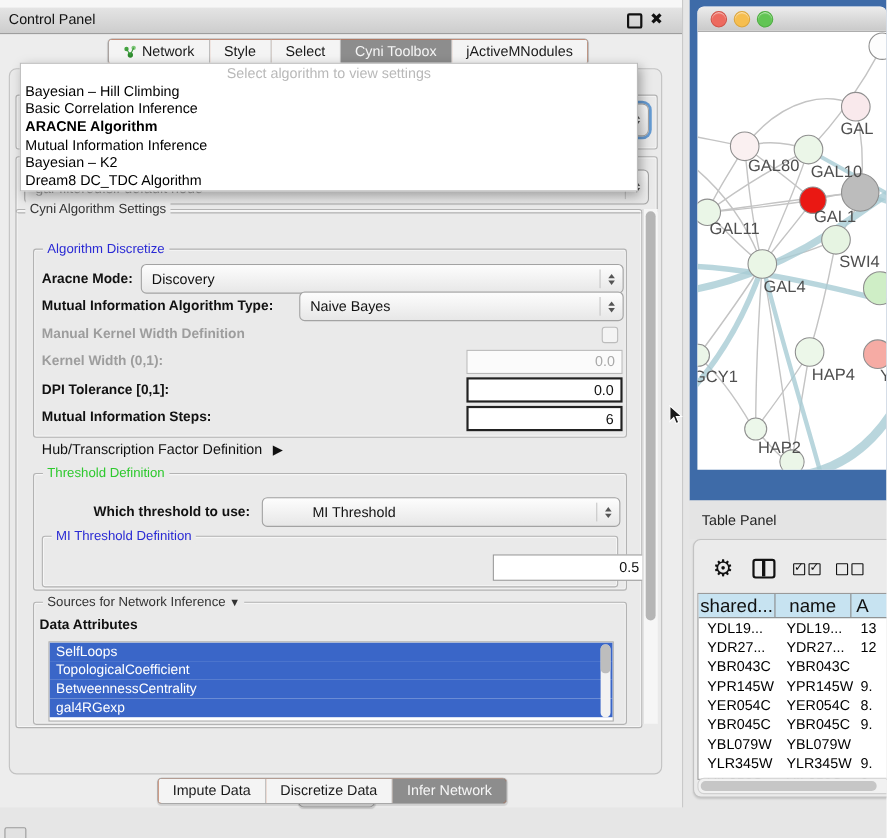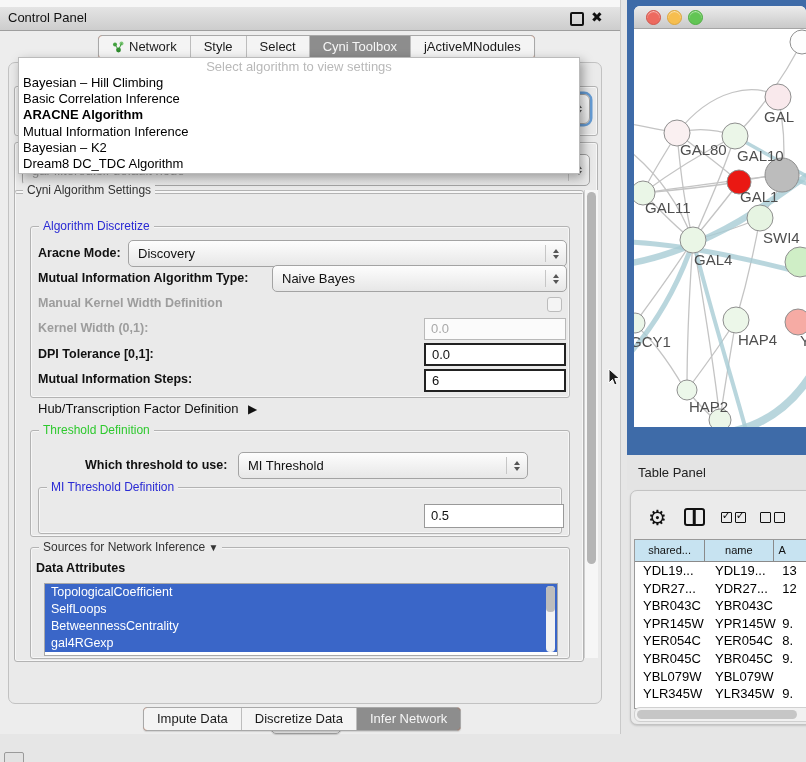--- a/index.html
+++ b/index.html
@@ -41,21 +41,21 @@
   .lbl.dis{color:#9d9d9d;}
 
   .combo{position:absolute;display:flex;align-items:center;background:linear-gradient(#fdfdfd,#e7e7e7);
          border:1px solid #a3a3a3;border-radius:5px;font-size:13px;color:#111;}
   .combo .val{flex:1;padding-left:9px;white-space:nowrap;overflow:hidden;}
   .combo .stepper{width:20px;display:flex;flex-direction:column;align-items:center;justify-content:center;gap:2px;
                   border-left:1px solid #c6c6c6;height:70%;}
   .tri-up{width:0;height:0;border-left:3.5px solid transparent;border-right:3.5px solid transparent;border-bottom:4.5px solid #555;}
   .tri-dn{width:0;height:0;border-left:3.5px solid transparent;border-right:3.5px solid transparent;border-top:4.5px solid #555;}
 
-  .field{position:absolute;background:#fff;text-align:left;font-size:13px;padding:0 6px;color:#111;
+  .field{position:absolute;background:#fff;text-align:right;font-size:13px;padding:0 6px;color:#111;
          border:1px solid #999;}
   .field.strong{border:2px solid #222;}
   .field.dis{border:1px solid #b9b9b9;color:#a9a9a9;background:#fbfbfb;}
 
   #kernel-check{left:547px;top:297px;width:13px;height:13px;border:1px solid #bcbcbc;border-radius:3px;background:#f4f4f4;}
 
   
   #popup{left:18px;top:57px;width:560px;height:115px;background:#fff;border:1px solid #bbb;
          box-shadow:3px 4px 10px rgba(0,0,0,.35);z-index:60;}
   #popup .ph{text-align:center;color:#b9b9b9;font-size:13px;line-height:17px;}
@@ -99,21 +99,21 @@
   #gear-ic{font-size:21px;color:#111;margin-left:17px;line-height:1;}
   #split-ic{width:17px;height:14px;border:2.5px solid #111;border-radius:3px;margin-left:17px;position:relative;}
   #split-ic::after{content:"";position:absolute;left:50%;top:0;width:2.5px;height:100%;background:#111;transform:translateX(-50%);}
   .cb{width:9px;height:9px;border:1.8px solid #111;border-radius:1px;display:inline-block;position:relative;}
   .cb.ck::after{content:"✓";position:absolute;left:0px;top:-4px;font-size:11px;font-weight:bold;color:#111;}
   #cb-checked{margin-left:16px;display:flex;gap:3px;}
   #cb-unchecked{margin-left:14px;display:flex;gap:3px;}
 
   #tp-table{position:absolute;left:3px;top:48px;width:197px;height:168px;background:#fff;border:1px solid #9a9a9a;overflow:hidden;}
   .th-row{display:flex;height:21px;background:#c7e3f1;border-bottom:1px solid #8a8a8a;}
-  .th{font-size:11px;line-height:21px;text-align:center;border-right:1px solid #8a8a8a;color:#111;overflow:hidden;white-space:nowrap;}
+  .th{font-size:17px;line-height:21px;text-align:center;border-right:1px solid #8a8a8a;color:#111;overflow:hidden;white-space:nowrap;}
   .th:nth-child(1){width:79px;} .th:nth-child(2){width:77px;} .th:nth-child(3){width:60px;text-align:left;padding-left:5px;}
   .tr{display:flex;height:17.6px;}
   .td{font-size:13px;line-height:17.6px;white-space:nowrap;overflow:hidden;color:#000;}
   .td:nth-child(1){width:72px;padding-left:8px;} .td:nth-child(2){width:70px;padding-left:8px;} .td:nth-child(3){width:56px;padding-left:5px;}
   #tp-hscroll{position:absolute;left:3px;top:216px;width:194px;height:13px;background:#f1f1f1;border:1px solid #d0d0d0;border-radius:6px;}
   #tp-hthumb{position:absolute;left:2px;top:1.5px;width:160px;height:9px;background:#c6c6c6;border-radius:5px;}
 
   #corner-btn{left:4px;top:752px;width:18px;height:14px;border:1px solid #9a9a9a;background:#e2e2e2;border-radius:2px;}
   #cursor{left:608px;top:368px;z-index:100;}
 </style>
@@ -209,43 +209,43 @@
 
     <div class="lbl plain" style="left:38px;top:401px;font-size:13px;">
       <span>Hub/Transcription Factor Definition</span>
       <span style="margin-left:6px;font-size:12px;">▶</span>
     </div>
 
     <div class="grp" style="left:30px;top:430px;width:538px;height:105px;">
       <span class="legend green">Threshold Definition</span>
     </div>
     <div class="lbl" style="left:85px;top:458px;">Which threshold to use:</div>
-    <div class="combo" style="left:238px;top:452px;width:288px;height:25px;">
+    <div class="combo" style="left:238px;top:452px;width:288px;height:25px;padding-left:36px;">
       <span class="val">MI Threshold</span>
       <span class="stepper">
           <i class="tri-up"></i>
           <i class="tri-dn"></i>
         </span>
     </div>
     <div class="grp" style="left:38px;top:487px;width:522px;height:45px;">
       <span class="legend blue">MI Threshold Definition</span>
     </div>
-    <div class="field" style="left:424px;top:504px;width:126px;height:22px;line-height:22px;">0.5</div>
+    <div class="field" style="left:448px;top:504px;width:126px;height:22px;line-height:22px;">0.5</div>
 
     <div class="grp" style="left:30px;top:547px;width:538px;height:110px;">
       <span class="legend">
         <span>Sources for Network Inference</span>
         <span style="font-size:10px;">▼</span>
       </span>
     </div>
     <div class="lbl" style="left:36px;top:561px;">Data Attributes</div>
     <div id="attr-list" class="abs">
       <div id="attr-items">
+          <div class="attr-item sel">SelfLoops</div>
           <div class="attr-item sel">TopologicalCoefficient</div>
-          <div class="attr-item sel">SelfLoops</div>
           <div class="attr-item sel">BetweennessCentrality</div>
           <div class="attr-item sel">gal4RGexp</div>
         </div>
       <div id="attr-scroll">
           <div id="attr-thumb"></div>
         </div>
     </div>
 
     <div id="set-scroll" class="abs">
       <div id="set-thumb"></div>

